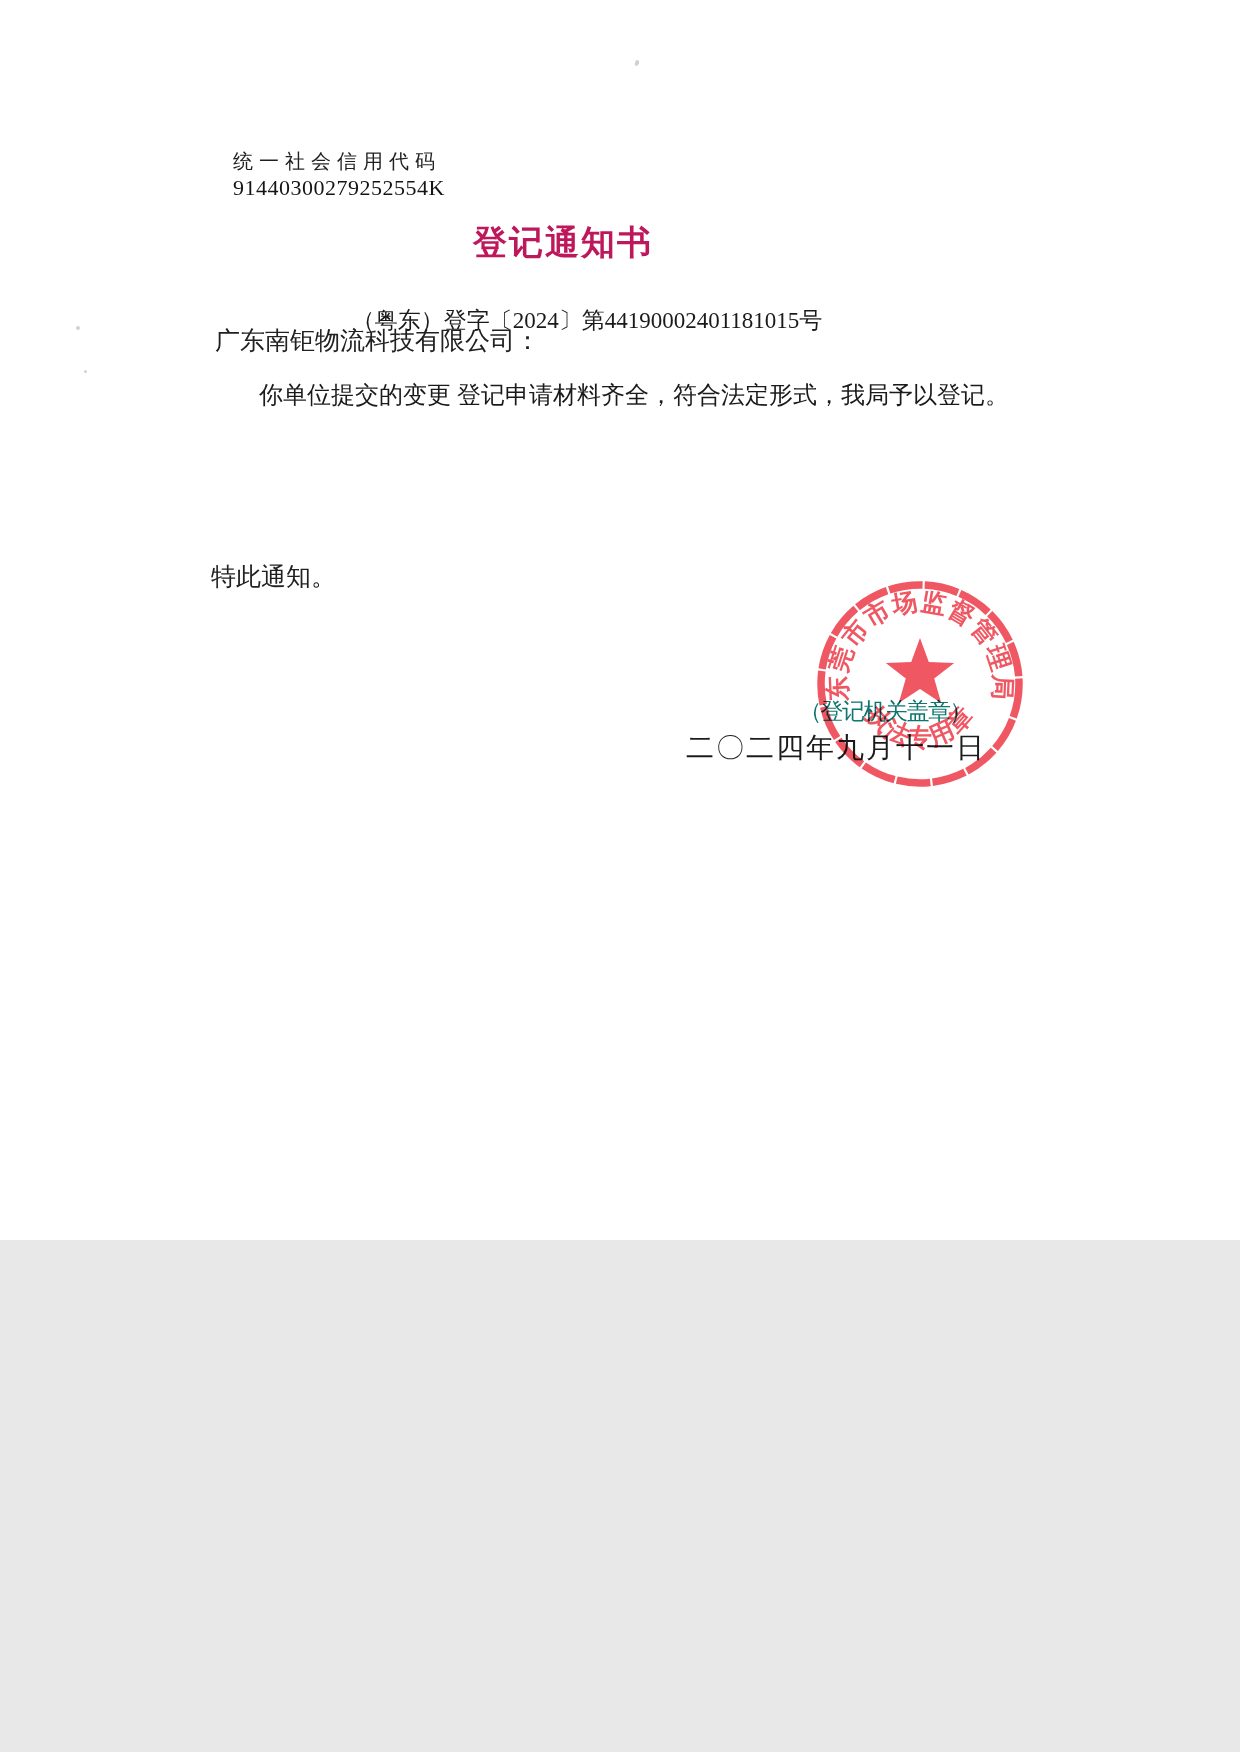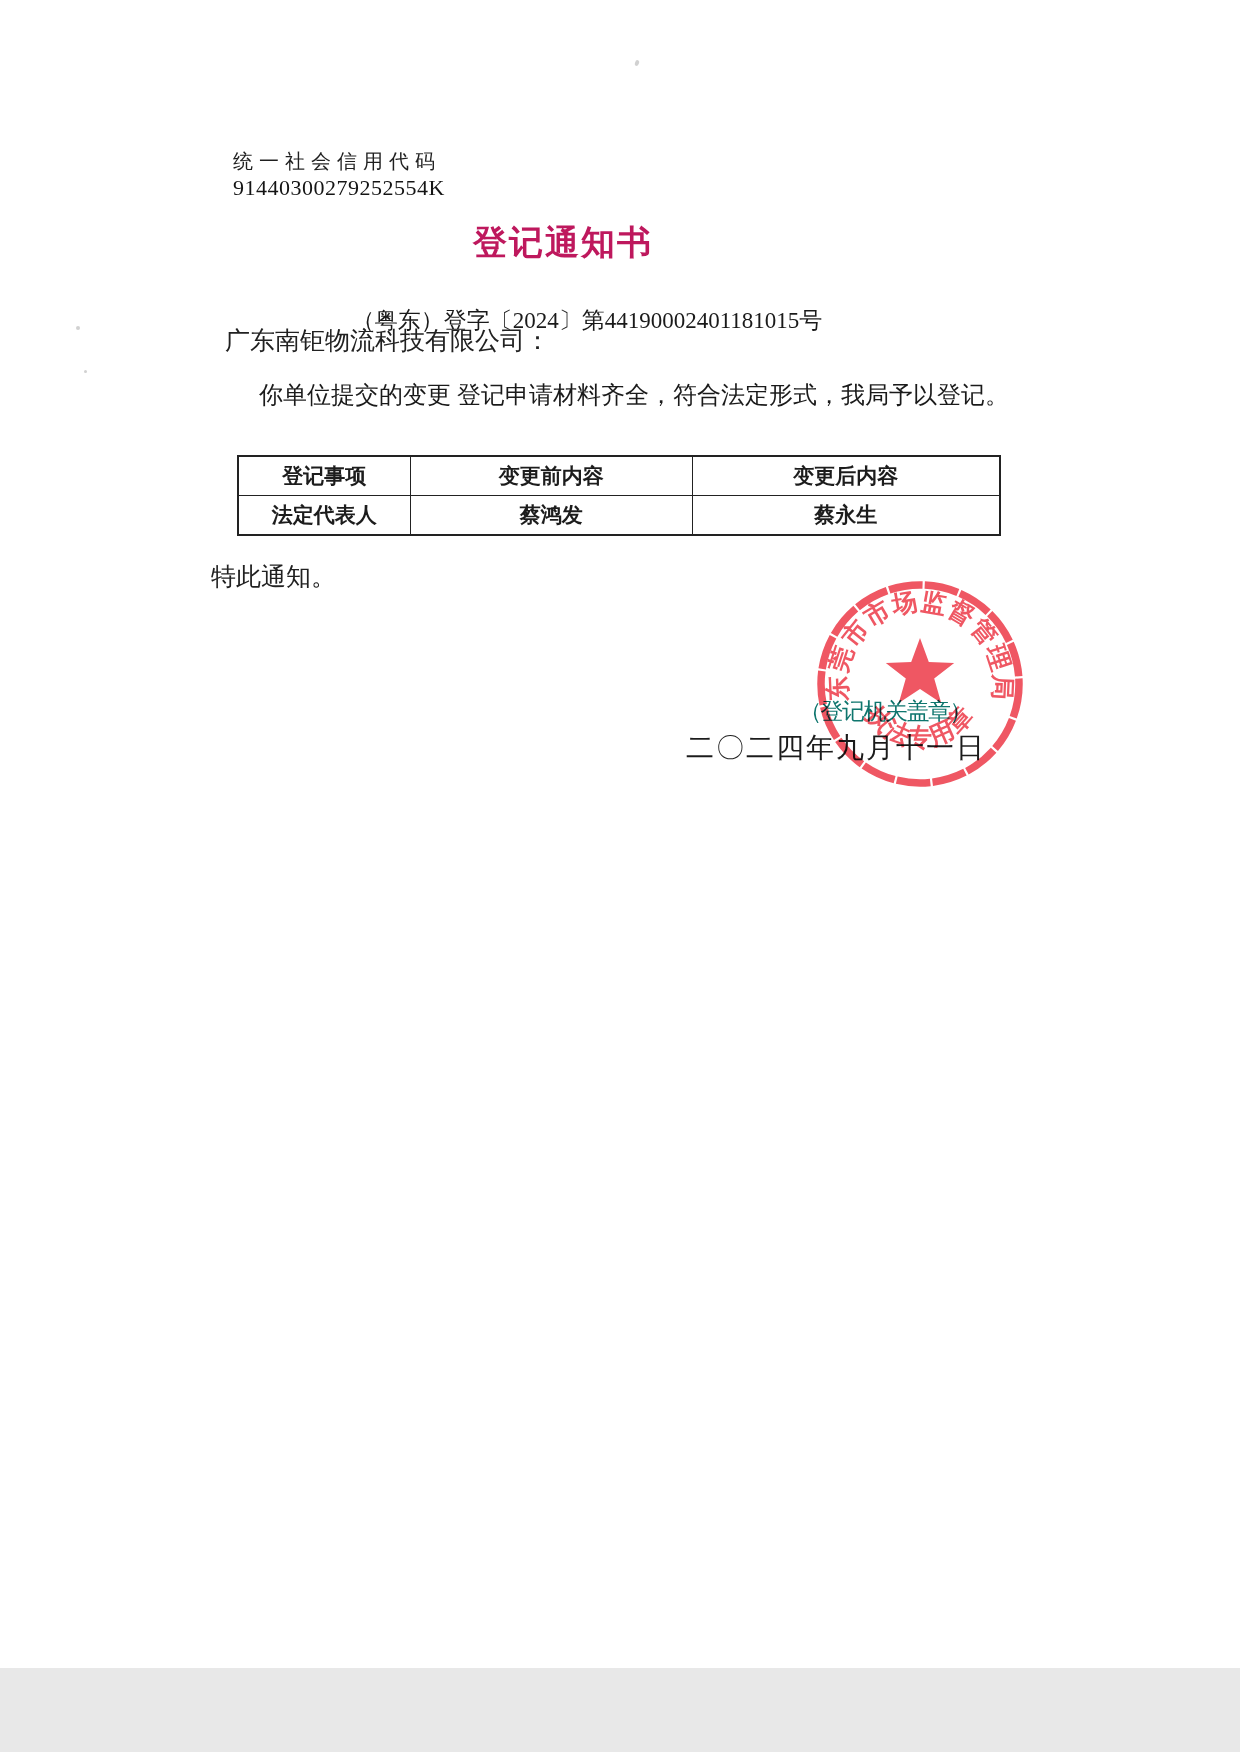--- a/index.html
+++ b/index.html
@@ -1,18 +1,18 @@
 <!DOCTYPE html>
 <html><head>
 <meta charset="utf-8">
 <style>
   html,body { margin:0; padding:0; background:#e8e8e8; }
   .page {
     position:relative;
-    width:1240px; height:1668px;
+    width:1240px; height:1240px;
     margin:0 auto;
     background:#ffffff;
     font-family:"Liberation Serif","DejaVu Serif",serif;
     color:#212121;
     overflow:hidden;
   }
   .credit-block { position:absolute; left:233px; top:148px; }
   .credit-label {
     font-family:"Liberation Sans","DejaVu Sans",sans-serif;
     font-size:20px; letter-spacing:6px; font-weight:500; color:#1f1f1f;
@@ -23,21 +23,21 @@
   .doc-title {
     position:absolute; left:233px; top:220px; width:660px;
     text-align:center;
     font-family:"Liberation Sans","DejaVu Sans",sans-serif;
     font-weight:700; font-size:34px; letter-spacing:2px; color:#be185d;
   }
   .doc-number {
     position:absolute; left:233px; top:278px; width:708px;
     text-align:center; font-size:23px; color:#1a1a1a;margin-top:27px;
   }
-  .recipient { position:absolute; left:225px; top:324px; font-size:25px;text-align:center; }
+  .recipient { position:absolute; left:215px; top:324px; font-size:25px;text-align:center; }
   .body-para {
     position:absolute; left:211px; top:380px; width:860px;
     font-size:24px; line-height:1.3; text-indent:48px; color:#1a1a1a;
   }
   .table-intro { position:absolute; left:211px; top:414px; font-size:24px; }
   table.change-table {
     position:absolute; left:237px; top:455px; width:764px;
     border-collapse:collapse; table-layout:fixed;
     font-family:"Liberation Sans","DejaVu Sans",sans-serif;
     border:2.2px solid #222;
@@ -81,39 +81,20 @@
 
   <div class="doc-title">登记通知书</div>
 
   <div class="doc-number">（粤东）登字〔2024〕第44190002401181015号</div>
 
   <div class="recipient">广东南钜物流科技有限公司：</div>
 
   <div class="body-para">你单位提交的变更 登记申请材料齐全，符合法定形式，我局予以登记。</div>
 
 
-  <table class="change-table">
-    <colgroup>
-        <col class="c1">
-        <col class="c2">
-        <col class="c3">
-      </colgroup>
-    <tbody>
-        <tr>
-      <th>登记事项</th>
-      <th>变更前内容</th>
-      <th>变更后内容</th>
-    </tr>
-    <tr>
-      <td>法定代表人</td>
-      <td>蔡鸿发</td>
-      <td>蔡永生</td>
-    </tr>
-  </tbody>
-    </table>
 
   <div class="closing">特此通知。</div>
 
   <div class="seal-caption">（登记机关盖章）</div>
 
   <div class="seal-date">二〇二四年九月十一日</div>
 
   <svg class="stamp" viewBox="0 0 220 220" xmlns="http://www.w3.org/2000/svg" aria-hidden="true">
     <defs>
       <path id="arcTop" d="M 38.5 129.2 A 74 74 0 1 1 181.5 129.2" fill="none"></path>

